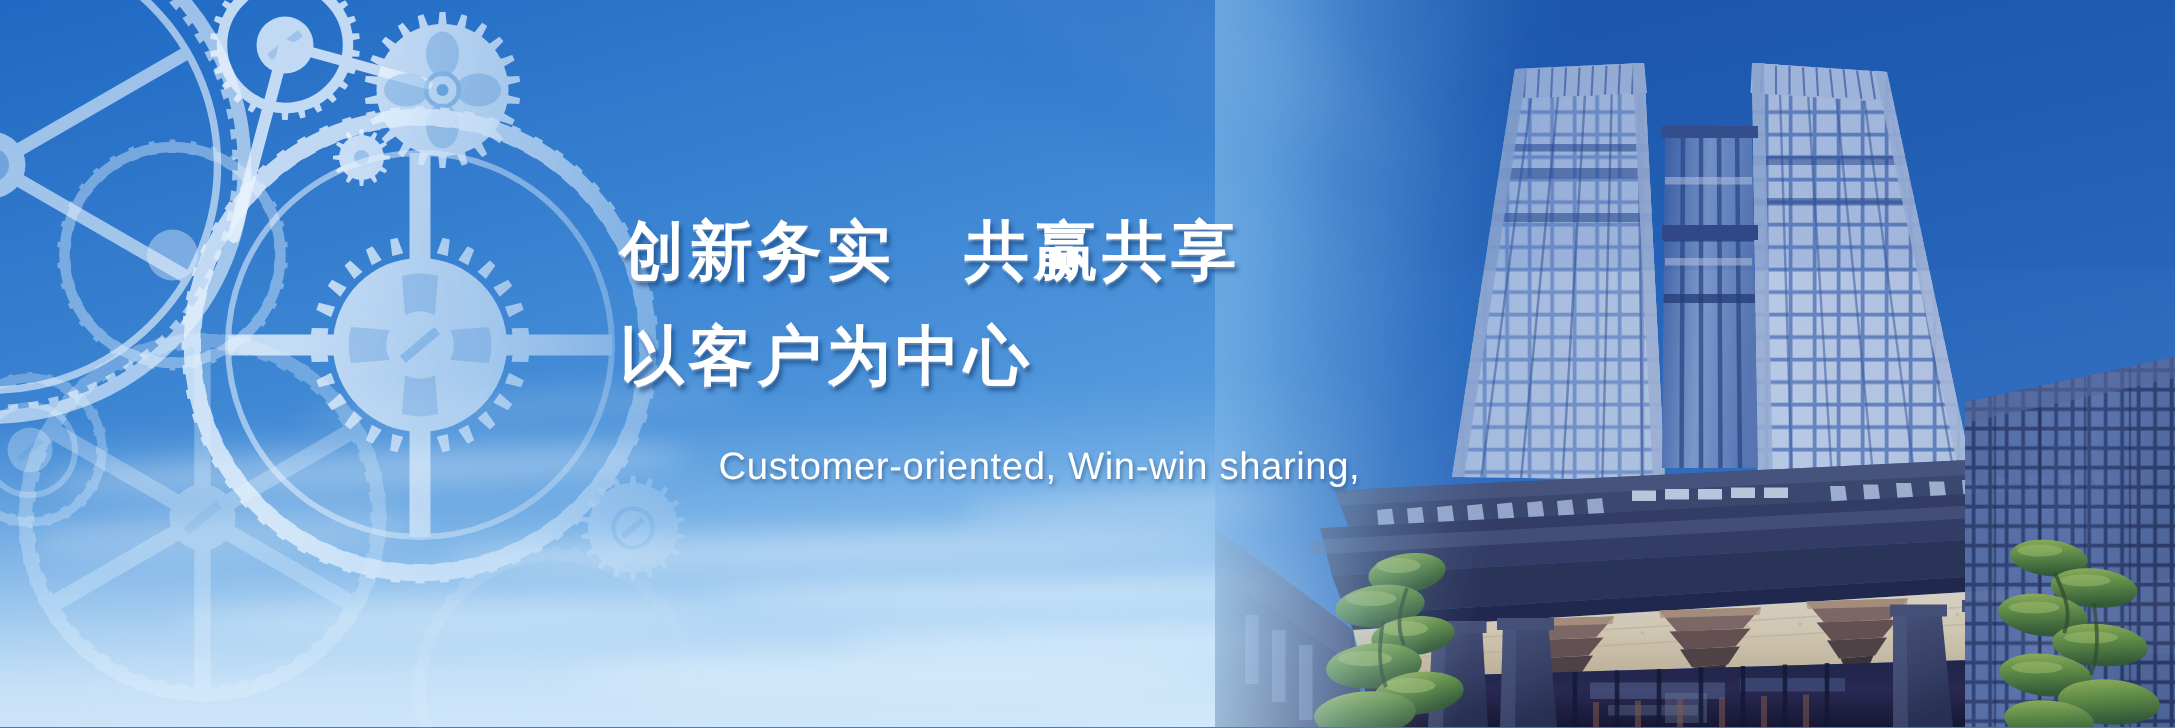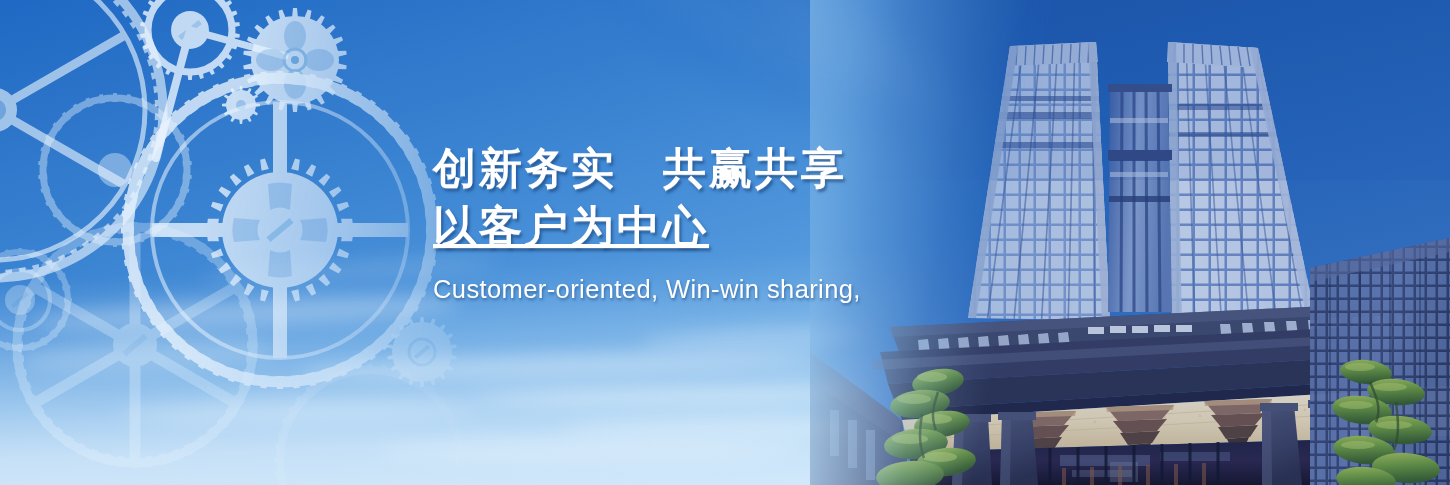--- a/index.html
+++ b/index.html
@@ -73,33 +73,33 @@
     -webkit-mask-image:linear-gradient(100deg,rgba(0,0,0,0) 0%,rgba(0,0,0,.10) 7%,rgba(0,0,0,.45) 15%,rgba(0,0,0,.82) 24%,#000 34%,#000 100%);
     mask-image:linear-gradient(100deg,rgba(0,0,0,0) 0%,rgba(0,0,0,.10) 7%,rgba(0,0,0,.45) 15%,rgba(0,0,0,.82) 24%,#000 34%,#000 100%);
   }
   .photo svg{display:block;width:100%;height:100%;}
   .photo-haze{
     position:absolute;right:0;top:0;width:640px;height:485px;pointer-events:none;
     background:linear-gradient(100deg,rgba(150,200,240,.55) 0%,rgba(150,200,240,.22) 14%,rgba(150,200,240,0) 30%);
   }
 
   
-  .copy{position:absolute;left:433px;top:140px;width:560px;}
+  .copy{position:absolute;left:413px;top:140px;width:560px;}
   .cn{
     color:#ffffff;font-weight:bold;font-size:43px;line-height:56px;
     letter-spacing:3px;white-space:pre;
     text-shadow:2px 3px 3px rgba(14,54,108,.55),0 1px 0 rgba(255,255,255,.35);
   }
-  .cn2{margin-top:2px;text-decoration:underline;}
+  .cn2{margin-top:14px;}
   .en{
     color:#ffffff;font-size:25.5px;line-height:42px;font-weight:500;
     letter-spacing:.4px;
     text-shadow:1px 2px 3px rgba(14,54,108,.50);
   }
-  .en1{margin-top:14px;}
+  .en1{margin-top:24px;text-align:center;}
 </style>
 </head>
 <body>
 
 <div id="banner">
 
   <div class="sky"></div>
   <div class="sky-deep"></div>
 
   <div class="cloud c10"></div>

